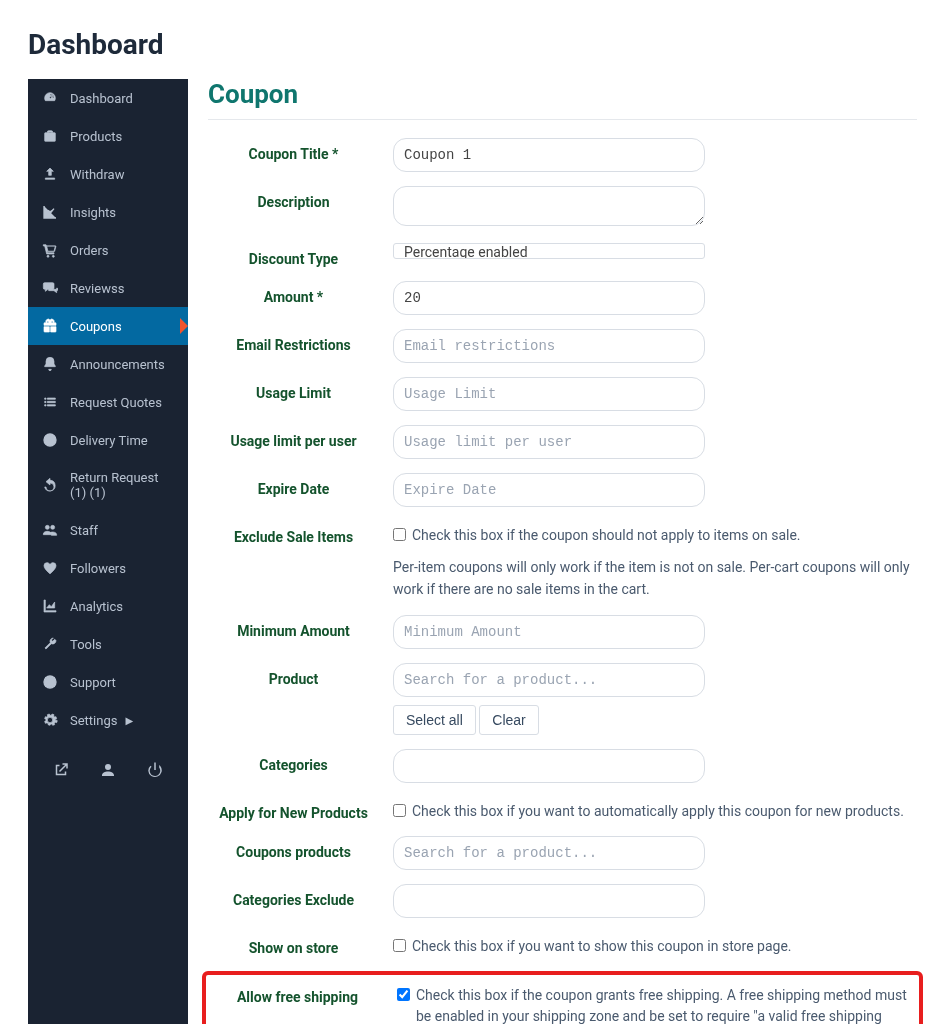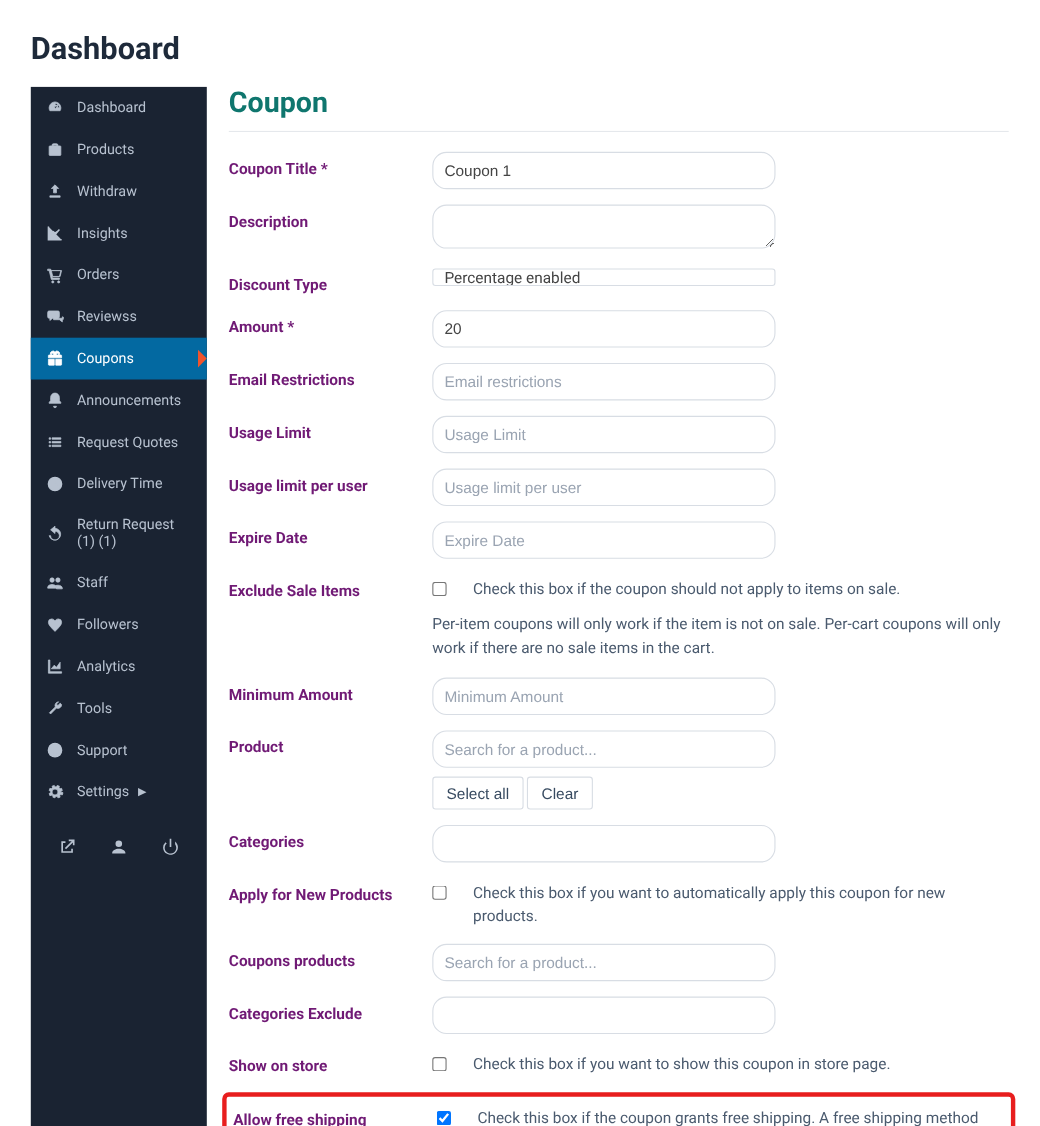--- a/index.html
+++ b/index.html
@@ -12,29 +12,29 @@
 .side-item.active{background:#0369a1;color:#fff}
 .side-item.active::after{content:"";position:absolute;right:-8px;top:50%;transform:translateY(-50%);border:8px solid transparent;border-left-color:#f0542d}
 .side-icon{width:16px;height:16px;margin-right:12px;flex-shrink:0;display:flex;align-items:center;justify-content:center}
 .side-icon svg{width:16px;height:16px;fill:currentColor;stroke:currentColor}
 .side-bottom{display:flex;justify-content:space-around;padding:14px 10px;margin-top:8px}
 .side-bottom .bicon{color:#b8c2d0;cursor:pointer;width:18px;height:18px}
 .side-bottom .bicon svg{width:18px;height:18px;fill:currentColor}
 .main{flex:1;min-width:0}
 .section-title{font-size:26px;font-weight:700;color:#0f766e;padding-bottom:10px;border-bottom:1px solid #e5e8ec;margin-bottom:18px}
 .form-row{display:flex;align-items:flex-start;margin-bottom:14px}
-.form-label{width:185px;text-align:left;padding-right:14px;font-weight:700;color:#701a75;padding-top:8px;font-size:14px}
+.form-label{width:185px;text-align:center;padding-right:14px;font-weight:700;color:#14532d;padding-top:8px;font-size:14px}
 .form-control{width:312px;max-width:312px}
 .form-control-wide{flex:1;min-width:0}
-input[type=text],textarea,select{width:100%;border:1px solid #d8dde4;border-radius:13px;padding:8px 10px;font-size:14px;color:#444;background:#fff;font-family:Liberation Sans, sans-serif}
+input[type=text],textarea,select{width:100%;border:1px solid #d8dde4;border-radius:13px;padding:8px 10px;font-size:14px;color:#444;background:#fff;font-family:Liberation Mono, monospace}
 input::placeholder,textarea::placeholder{color:#9aa4b2}
 textarea{height:40px;resize:vertical}
 .amount-input{background:#e8effa}
 .select-trunc{height:16px;padding:0 10px;font-size:14px;color:#444;overflow:hidden}
-.check-row{display:flex;align-items:flex-start;gap:24px;padding-top:4px;color:#4a5a6e;font-size:14px;line-height:1.5}
+.check-row{display:flex;align-items:flex-start;gap:6px;padding-top:4px;color:#4a5a6e;font-size:14px;line-height:1.5}
 .check-row input[type=checkbox]{margin-top:3px}
 .help-text{color:#4a5a6e;font-size:14px;line-height:1.6;margin-top:10px}
 .btn-sm{display:inline-block;border:1px solid #d8dde4;border-radius:3px;padding:6px 12px;font-size:14px;color:#374a60;background:#fff;cursor:pointer;margin-right:0;margin-top:8px}
 .highlight-box{border:4px solid #e81e1e;border-radius:6px;padding:6px 6px 6px 6px;margin-left:-6px;margin-right:-6px}
 .highlight-box .form-row{margin-bottom:0}
 .chevron{margin-left:8px;font-size:10px}
 </style>
 </head>
 <body>
 

